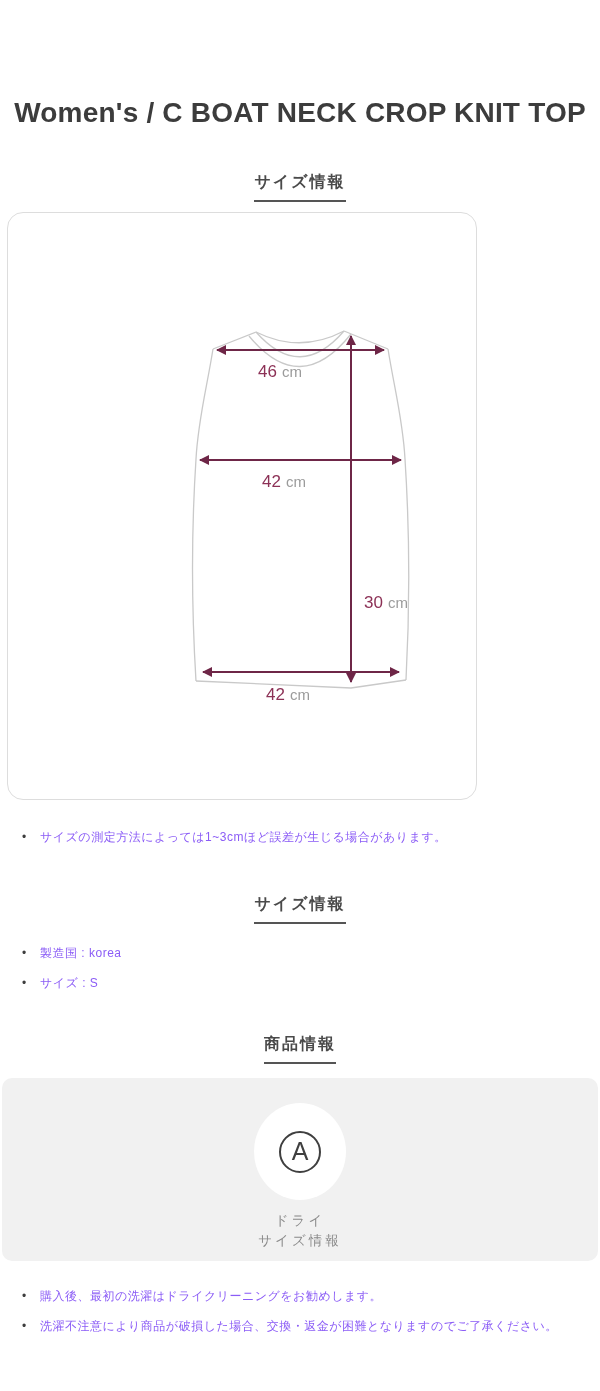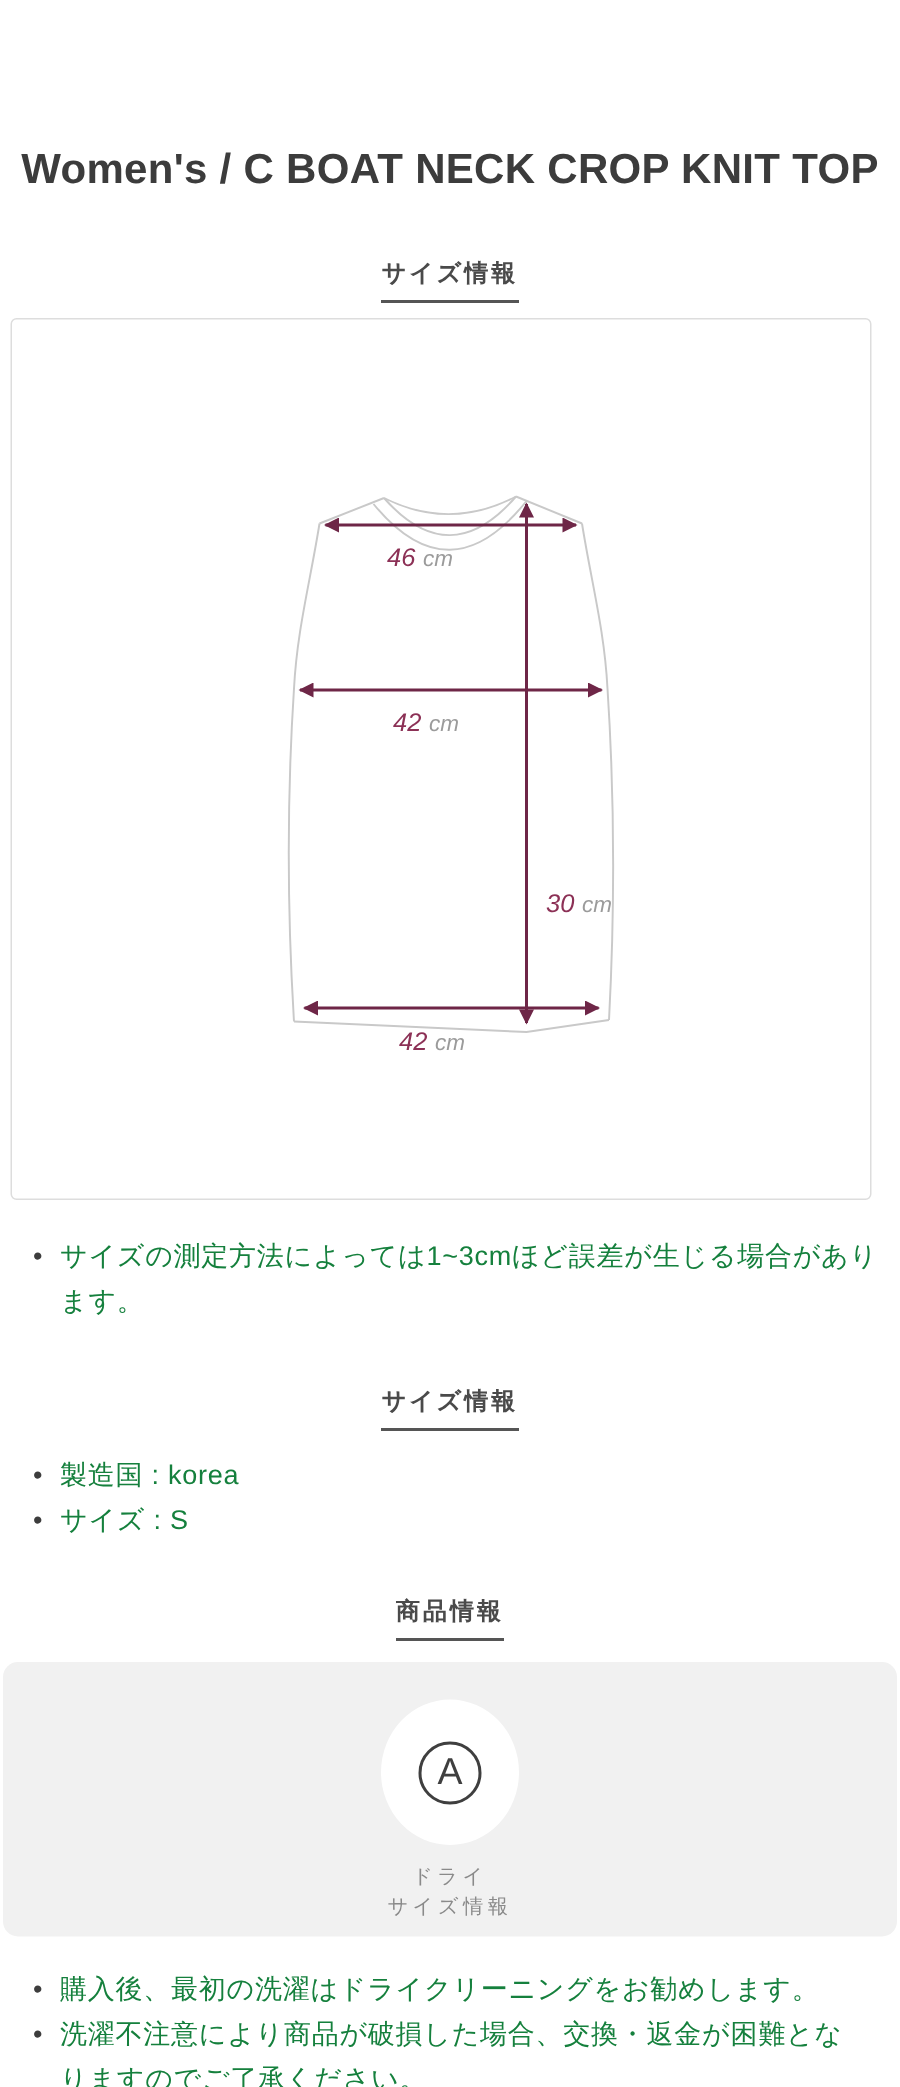--- a/index.html
+++ b/index.html
@@ -31,39 +31,38 @@
     letter-spacing: 2px;
     padding-bottom: 7px;
     border-bottom: 2px solid #555555;
   }
   .heading-1 { margin-top: 44px; }
   .heading-2 { margin-top: 42px; }
   .heading-3 { margin-top: 36px; }
 
   .diagram-box {
     margin: 10px 7px 0 7px;
-    width: 574px;
+    width: 470px;
     height: 588px;
     border: 1px solid #dddddd;
-    border-radius: 4px;
+    border-radius: 16px;
     overflow: hidden;
-    font-style: italic;
   }
   .diagram-box svg { display: block; }
 
   ul.note-list {
     list-style: none;
     margin-top: 22px;
     padding-left: 22px;
   }
   ul.note-list li {
     position: relative;
-    font-size: 18px;
+    font-size: 12px;
     line-height: 30px;
-    color: #15803d;
+    color: #8b5cf6;
     letter-spacing: 0.5px;
     padding-left: 18px;
   }
   ul.note-list li::before {
     content: "\2022";
     position: absolute;
     left: 0;
     color: #3d3d3d;
   }
   ul.details-list { margin-top: 14px; }

